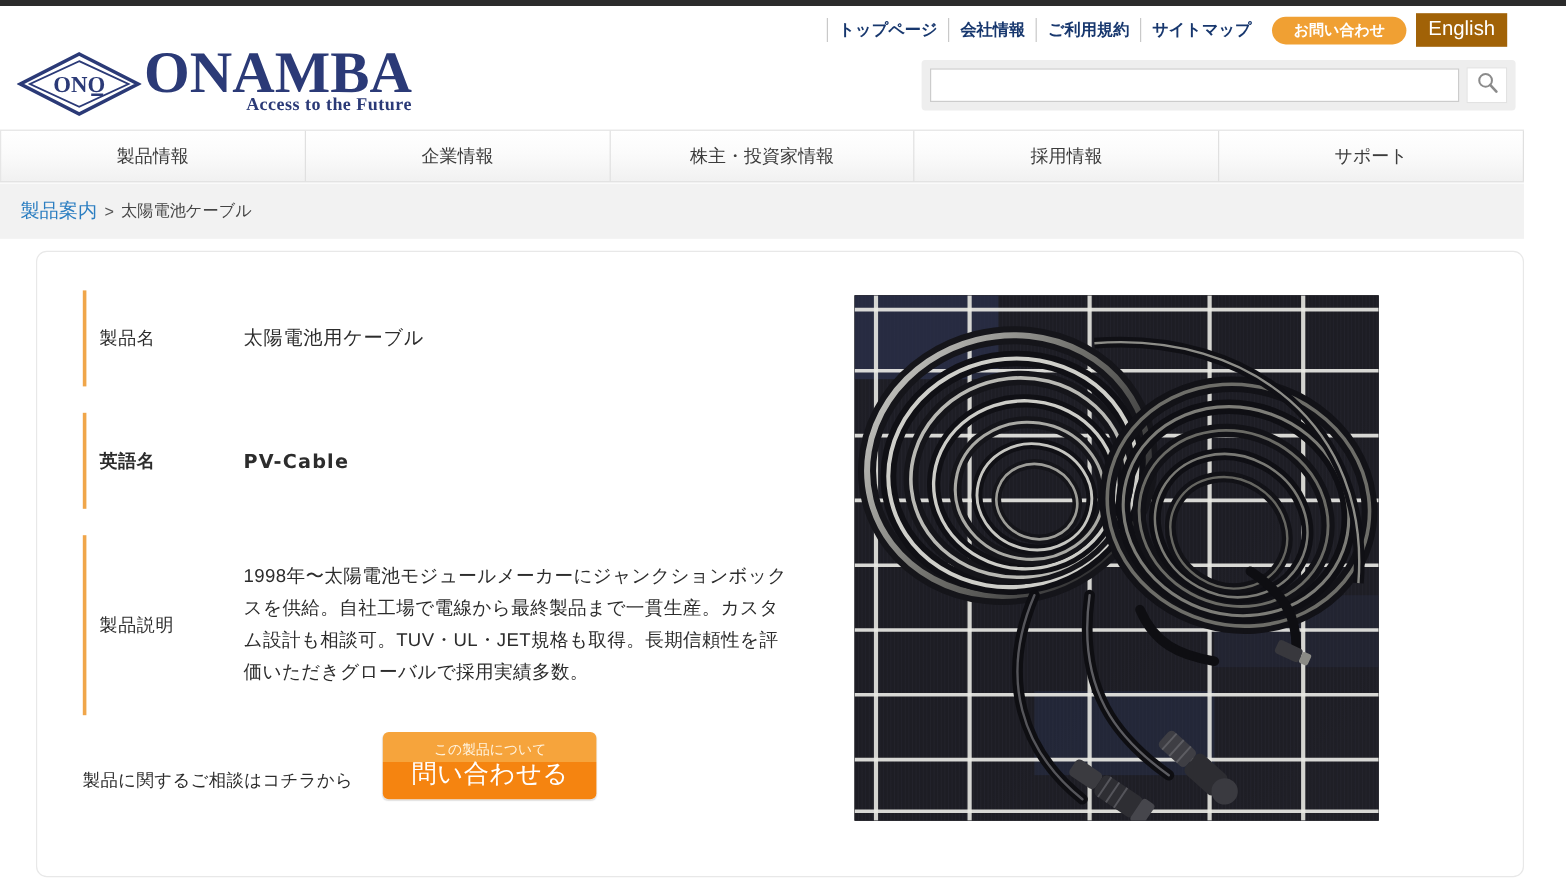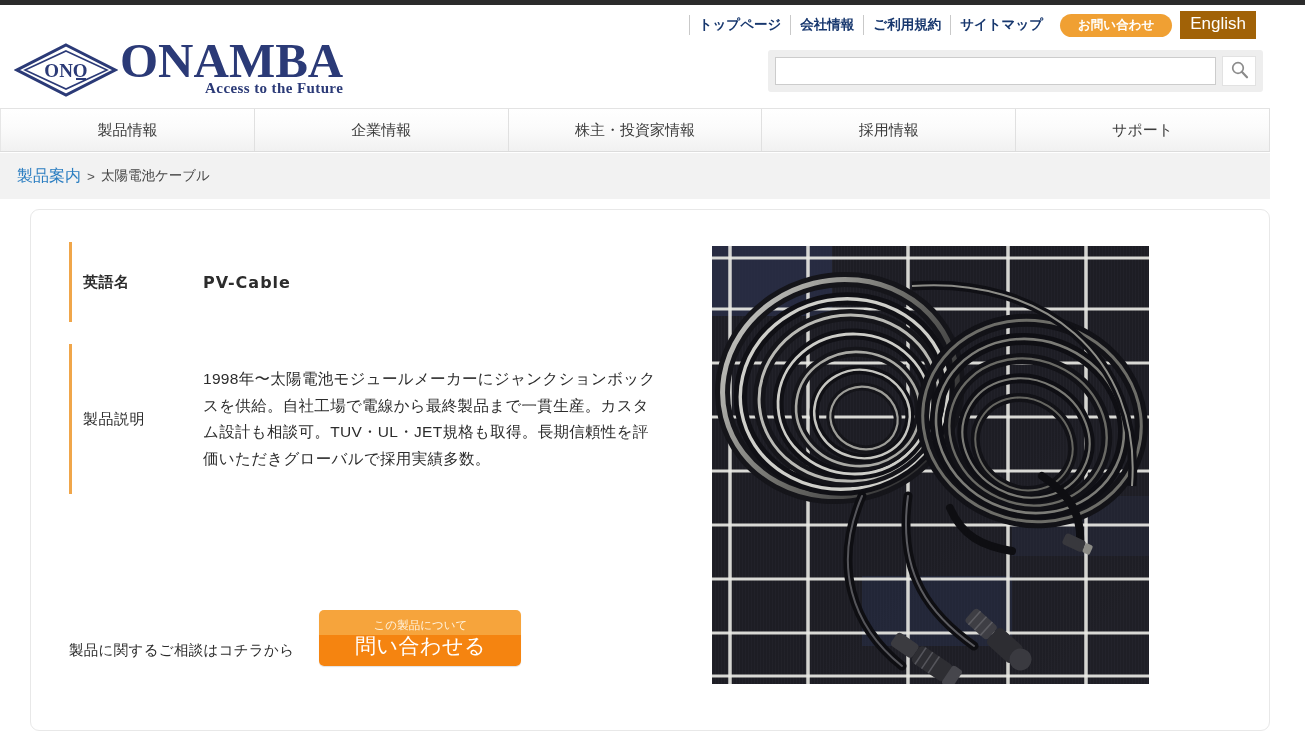--- a/index.html
+++ b/index.html
@@ -126,21 +126,21 @@
   .row-desc { min-height:150px; align-items:center; }
   .desc-text {
     font-size:15.5px; color:#2c2c2c; line-height:26.5px; width:455px;
     letter-spacing:0.3px;
   }
 
   
   .cta-area { position:absolute; left:38px; top:400px; display:flex; align-items:center; }
   .cta-text { font-size:14.5px; color:#2c2c2c; letter-spacing:0.3px;margin-top:25px; }
   .cta-btn {
-    margin-left:25px; width:202px; height:56px; border-radius:5px;
+    margin-left:25px; width:178px; height:56px; border-radius:5px;
     background:linear-gradient(to bottom,#f6a43c 0%,#f6a43c 44%,#f58410 45%,#f58410 100%);
     display:flex; flex-direction:column; align-items:center; justify-content:center;
     cursor:pointer; box-shadow:0 1px 1px rgba(0,0,0,0.12);
   }
   .cta-small { font-size:11.5px; color:#fff4e0; line-height:14px; margin-bottom:1px; }
   .cta-big { font-size:21px; color:#ffffff; line-height:25px; letter-spacing:0.5px; }
 
   
   .product-img {
     position:absolute; left:681px; top:36px; width:437px; height:438px;
@@ -205,20 +205,25 @@
   <div class="crumb-band">
     <span class="crumb-link">製品案内</span>
     <span class="crumb-sep">&gt;</span>
     <span class="crumb-current">太陽電池ケーブル</span>
   </div>
 
   <div class="card">
 
     <div class="info-rows">
 
+      <div class="info-row row-name">
+        <div class="bar"></div>
+        <div class="info-label">製品名</div>
+        <div class="info-value">太陽電池用ケーブル</div>
+      </div>
 
       <div class="info-row row-en">
         <div class="bar"></div>
         <div class="info-label">英語名</div>
         <div class="info-value mono">PV-Cable</div>
       </div>
 
       <div class="info-row row-desc">
         <div class="bar"></div>
         <div class="info-label">製品説明</div>

